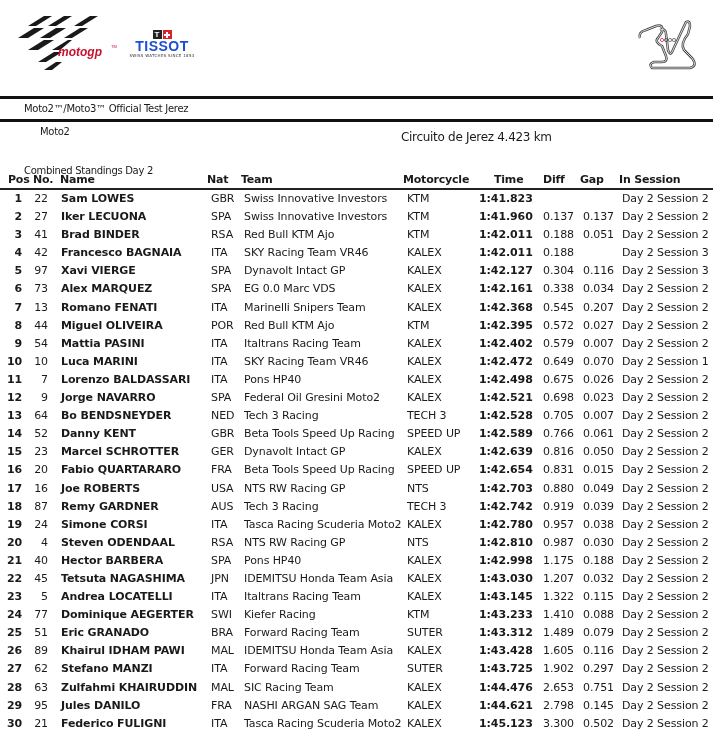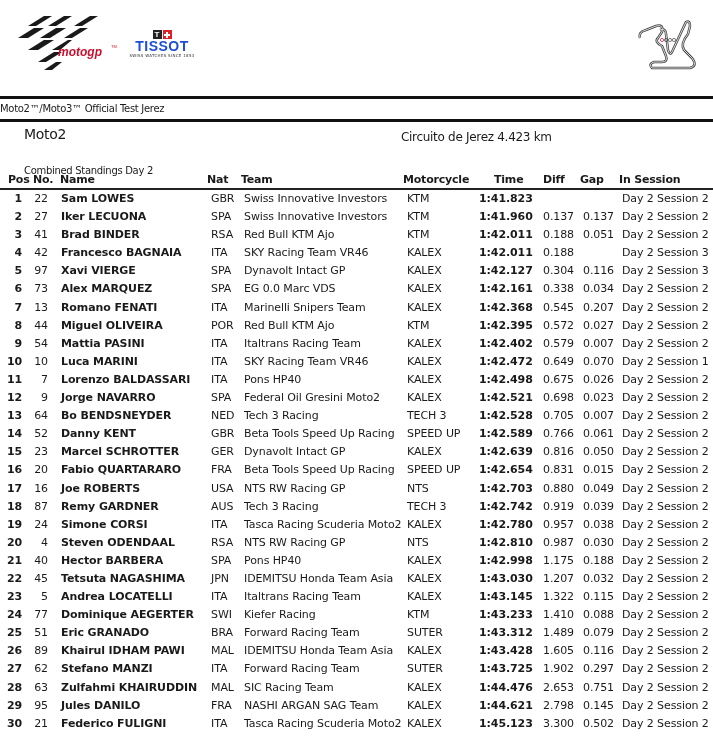--- a/index.html
+++ b/index.html
@@ -14,22 +14,22 @@
   .tissot-mark .cross { width: 9px; height: 9px; background: #d9222a; position: relative; }
   .tissot-mark .cross::before { content: ""; position: absolute; left: 3.5px; top: 1.5px; width: 2px; height: 6px; background: #fff; }
   .tissot-mark .cross::after { content: ""; position: absolute; left: 1.5px; top: 3.5px; width: 6px; height: 2px; background: #fff; }
   .tissot-word { font-family: "Liberation Sans", sans-serif; font-weight: bold; font-size: 14px; letter-spacing: 0.5px; color: #1d4ed8; line-height: 14px; }
   .tissot-tag { font-size: 4px; color: #333; letter-spacing: 0.3px; line-height: 5px; white-space: nowrap; }
   .track-map { position: absolute; left: 632px; top: 16px; width: 72px; height: 58px; }
 
   .rule-thick { position: absolute; left: 0; width: 713px; height: 3px; background: #111; }
   .rule-thin { position: absolute; left: 0; width: 713px; height: 2px; background: #222; }
 
-  .event-title { position: absolute; left: 0; top: 103px; font-size: 10px; font-family: "DejaVu Sans", sans-serif; letter-spacing: -0.3px; }
-  .class-label { position: absolute; left: 24px; top: 126px; font-size: 14px; letter-spacing: -0.3px; }
+  .event-title { position: absolute; left: 24px; top: 103px; font-size: 10px; font-family: "DejaVu Sans", sans-serif; letter-spacing: -0.3px; }
+  .class-label { position: absolute; left: 40px; top: 126px; font-size: 10px; letter-spacing: -0.3px; }
   .circuit-label { position: absolute; left: 401px; top: 130px; font-size: 12px; letter-spacing: -0.3px; }
   .standings-label { position: absolute; left: 24px; top: 149px; font-size: 10px; letter-spacing: -0.3px; margin-top: 16px; }
 
   .table-head { position: absolute; left: 0; top: 173px; width: 628px; height: 14px; font-weight: bold; font-size: 11px; letter-spacing: -0.2px; }
   .table-head span { position: absolute; top: 0; white-space: nowrap; }
 
   .rows { position: absolute; left: 0; top: 191px; width: 713px; }
   .row { position: relative; height: 18.1px; font-size: 11px; white-space: nowrap; letter-spacing: -0.1px; }
   .row span { position: absolute; top: 1px; }
   .c-pos { width: 22px; text-align: right; left: 0; font-weight: bold; }

